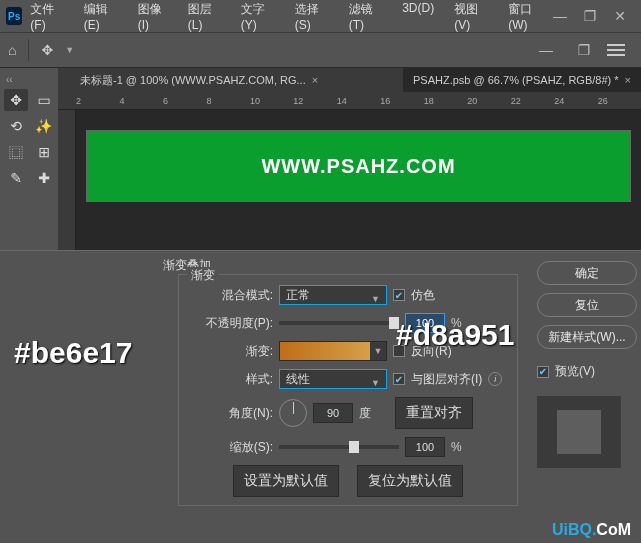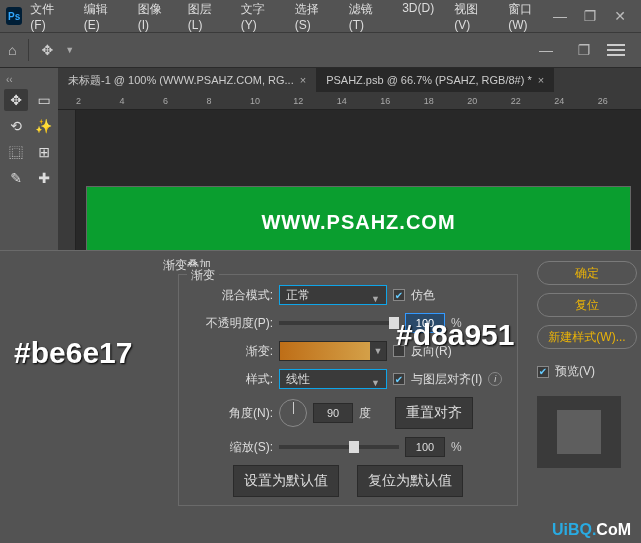--- a/index.html
+++ b/index.html
@@ -19,29 +19,29 @@
   .hamburger { width: 18px; height: 2px; background: #ccc; box-shadow: 0 -5px 0 #ccc, 0 5px 0 #ccc; margin-right: 8px; }
 
   .workspace { display: flex; height: 190px; background: #282828; }
   .toolpanel { width: 58px; background: #535353; padding: 4px 2px; }
   .toolpanel .collapse { color: #aaa; font-size: 10px; text-align: left; padding: 2px 4px; }
   .toolgrid { display: grid; grid-template-columns: 1fr 1fr; gap: 4px; padding: 2px; }
   .toolbtn { width: 24px; height: 22px; display: flex; align-items: center; justify-content: center; color: #ddd; font-size: 14px; border-radius: 2px; }
   .toolbtn.sel { background: #3a3a3a; }
 
   .docarea { flex: 1; background: #282828; display: flex; flex-direction: column; }
-  .tabs { display: flex; height: 24px; background: #3a3a3a; align-items: stretch; padding-left: 0; }
+  .tabs { display: flex; height: 24px; background: #3a3a3a; align-items: stretch; padding-left: 12px; justify-content: space-between; }
   .tab { padding: 4px 10px; font-size: 11px; color: #ccc; display: flex; align-items: center; gap: 6px; background: #3a3a3a; }
   .tab.active { background: #282828; }
   .tab .x { font-size: 11px; color: #aaa; }
   .ruler-h { height: 18px; background: #3a3a3a; display: flex; align-items: center; font-size: 9px; color: #aaa; border-bottom: 1px solid #222; padding-left: 18px; }
   .ruler-h span { flex: 1; text-align: left; }
   .canvaswrap { flex: 1; display: flex; }
   .ruler-v { width: 18px; background: #3a3a3a; border-right: 1px solid #222; }
-  .canvas { flex: 1; background: #282828; display: flex; align-items: flex-end; justify-content: center; padding: 20px 10px 0; }
+  .canvas { flex: 1; background: #282828; display: flex; align-items: flex-start; justify-content: center; padding: 20px 10px 0; }
   .greenbox { width: 100%; height: 72px; background: #0a9e2f; border: 1px solid #666; display: flex; align-items: center; justify-content: center; }
   .greenbox span { color: #fff; font-size: 20px; font-weight: bold; letter-spacing: 1px; }
 
   .dialog { position: absolute; top: 250px; left: 0; right: 0; bottom: 0; background: #535353; border-top: 1px solid #6a6a6a; padding: 6px 8px 8px; }
   .dtitle { font-size: 12px; color: #ddd; margin-left: 155px; margin-bottom: 0; }
   .fieldset { border: 1px solid #6a6a6a; margin-left: 170px; margin-right: 115px; padding: 10px 12px 8px; position: relative; }
   .legend { position: absolute; top: -8px; left: 8px; background: #535353; padding: 0 4px; font-size: 12px; }
 
   .row { display: flex; align-items: center; margin-bottom: 8px; gap: 6px; font-size: 12px; }
   .lbl { width: 82px; text-align: right; color: #ddd; }
@@ -54,21 +54,21 @@
   .numbox.hl { border: 1px solid #3399ff; color: #fff; background: #2a4a6a; }
   .pct { color: #ccc; }
   .gradswatch { width: 108px; height: 20px; background: linear-gradient(90deg, #be6e17, #d8a951); border: 1px solid #2a2a2a; display: flex; justify-content: flex-end; align-items: center; }
   .gradswatch .arrow { width: 16px; background: #3a3a3a; height: 100%; display: flex; align-items: center; justify-content: center; font-size: 9px; color: #aaa; }
   .angledial { width: 28px; height: 28px; border: 1px solid #888; border-radius: 50%; position: relative; }
   .angledial::after { content: ""; position: absolute; width: 1px; height: 12px; background: #ccc; top: 2px; left: 50%; }
   .btn2 { background: #3a3a3a; border: 1px solid #2a2a2a; padding: 2px 10px; color: #ddd; font-size: 14px; height: 32px; display: flex; align-items: center; }
   .infoicon { width: 14px; height: 14px; border: 1px solid #888; border-radius: 50%; display: inline-flex; align-items: center; justify-content: center; font-size: 9px; color: #ccc; font-style: italic; }
 
   .btncol { position: absolute; right: 4px; top: 10px; display: flex; flex-direction: column; gap: 8px; width: 100px; }
-  .pillbtn { border: 1px solid #7a7a7a; border-radius: 12px; height: 24px; display: flex; align-items: center; justify-content: center; font-size: 12px; color: #eab308; background: #535353; }
+  .pillbtn { border: 1px solid #7a7a7a; border-radius: 12px; height: 24px; display: flex; align-items: center; justify-content: center; font-size: 12px; color: #e5e5e5; background: #535353; }
   .previewchk { display: flex; align-items: center; gap: 6px; margin-top: 6px; font-size: 12px; }
   .thumbprev { width: 84px; height: 72px; background: #3a3a3a; margin-top: 8px; display: flex; align-items: center; justify-content: center; }
   .thumbprev .inner { width: 44px; height: 44px; background: #5e5e5e; }
 
   .leftlist { position: absolute; left: 0; top: 256px; width: 48px; bottom: 22px; background: #535353; border-right: 1px solid #3a3a3a; display: flex; flex-direction: column; }
   .leftlist .li { flex: 1; border-bottom: 1px solid #3a3a3a; display: flex; align-items: center; justify-content: flex-end; padding-right: 6px; color: #bbb; font-size: 14px; }
 
   .defbtns { display: flex; gap: 18px; justify-content: center; margin-top: 8px; }
 
   .overlay1 { position: absolute; left: 14px; top: 336px; font-size: 30px; font-weight: 900; color: #fff; text-shadow: 1px 1px 2px #000; pointer-events: none; }

